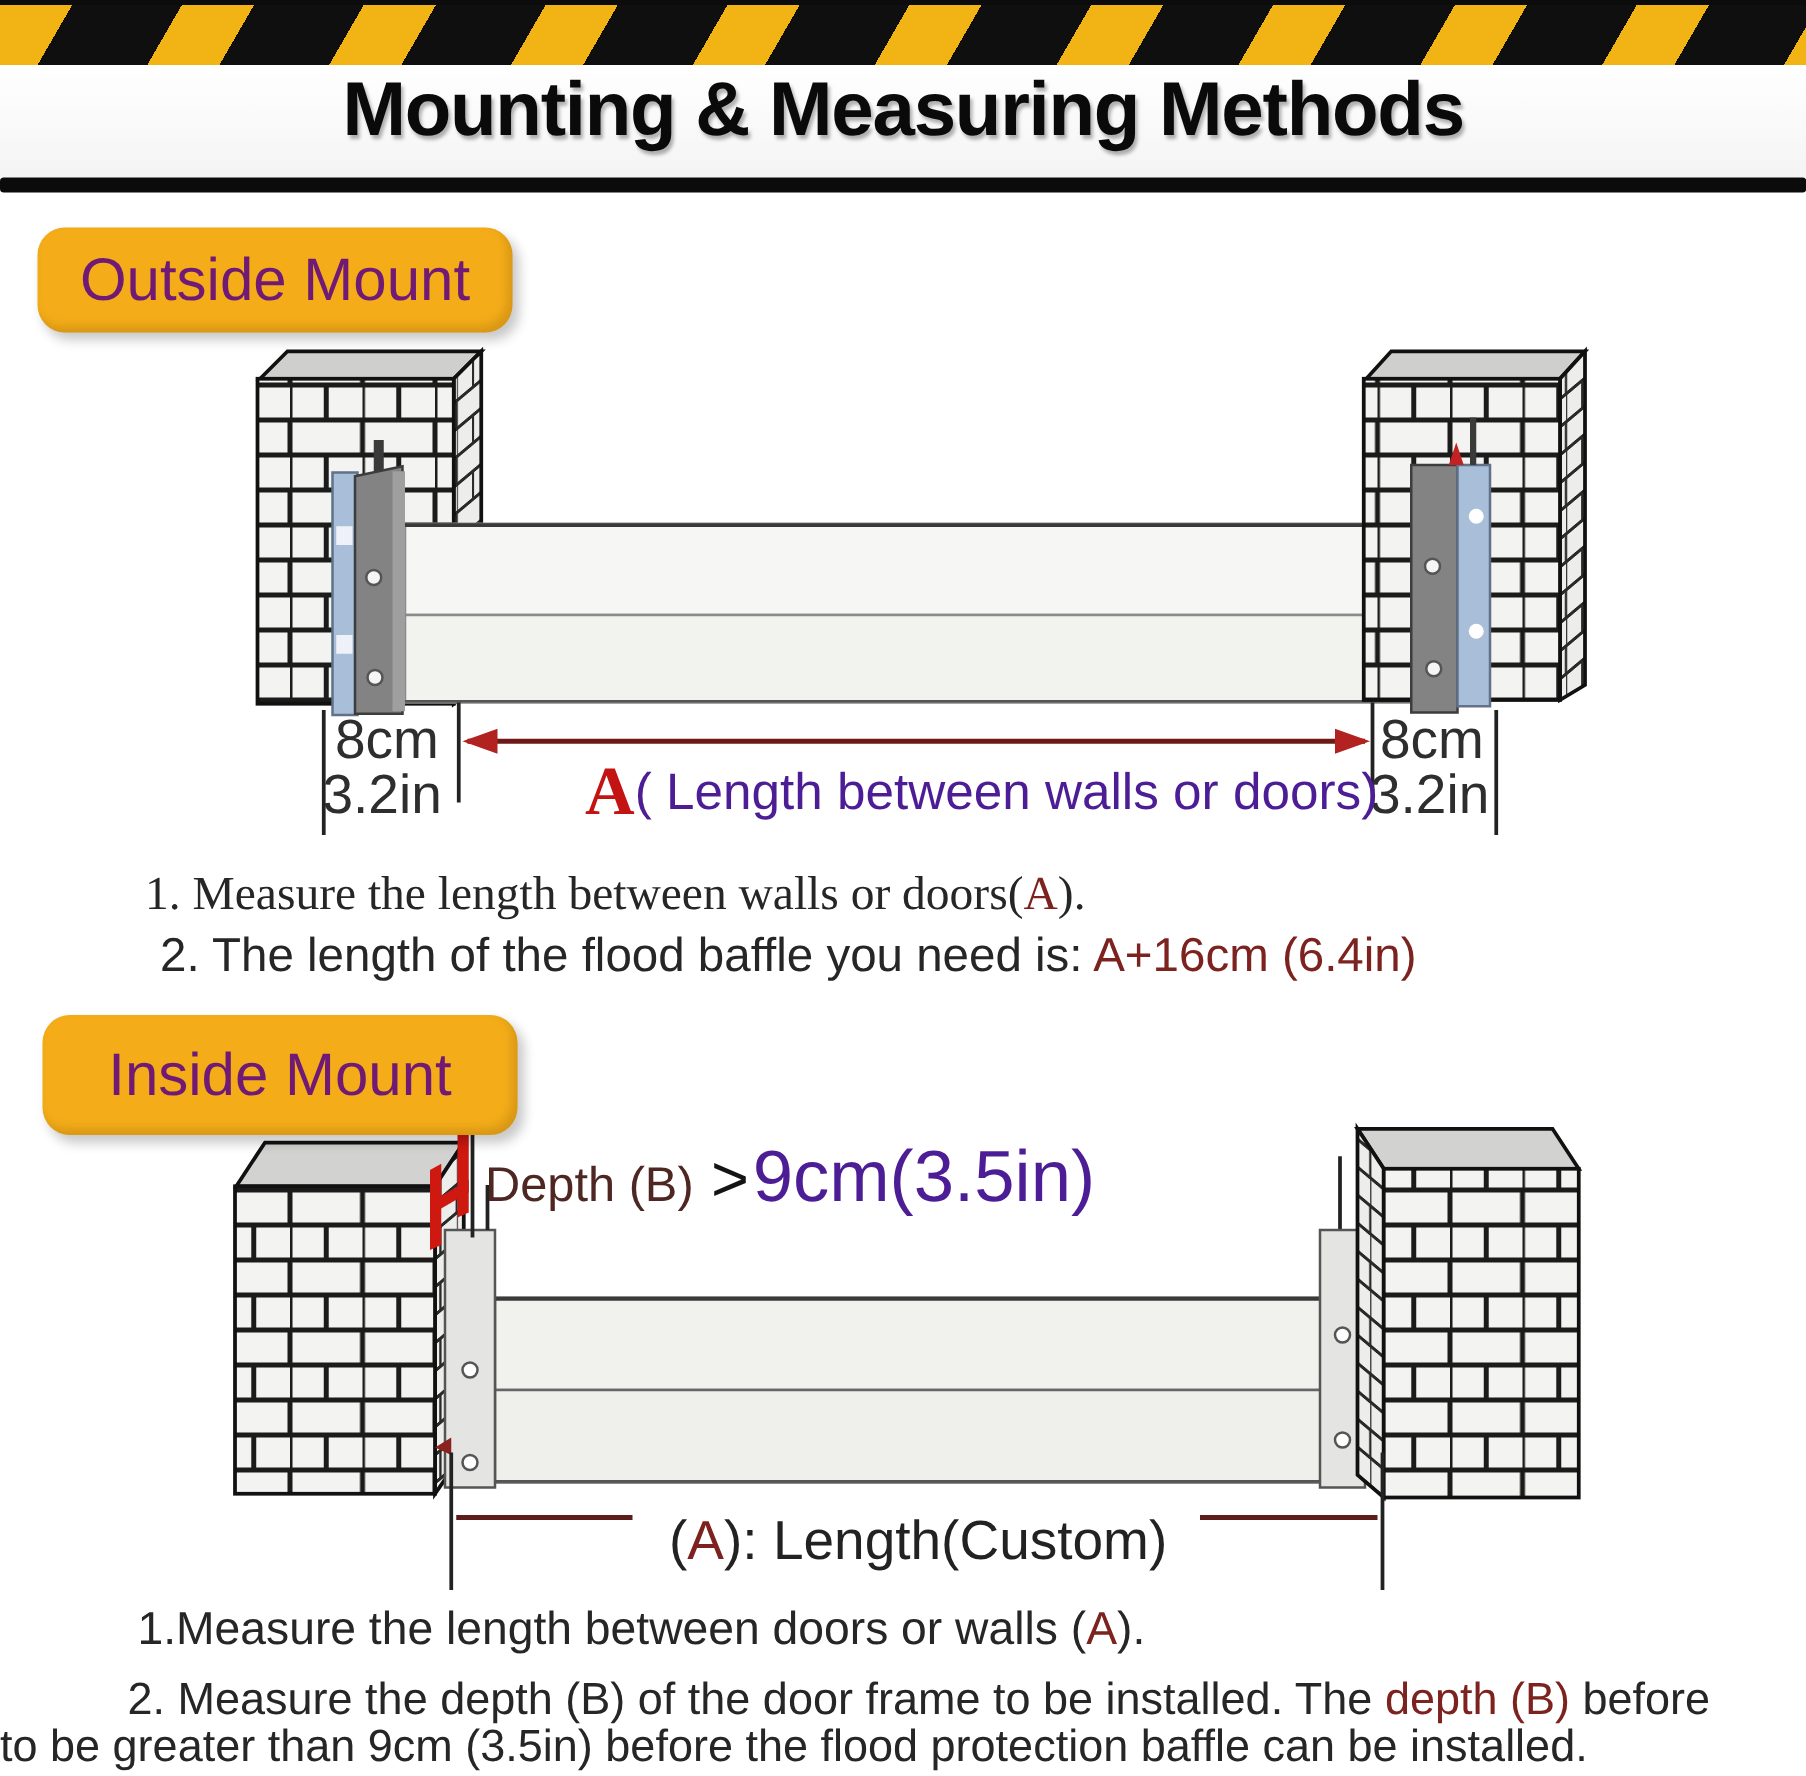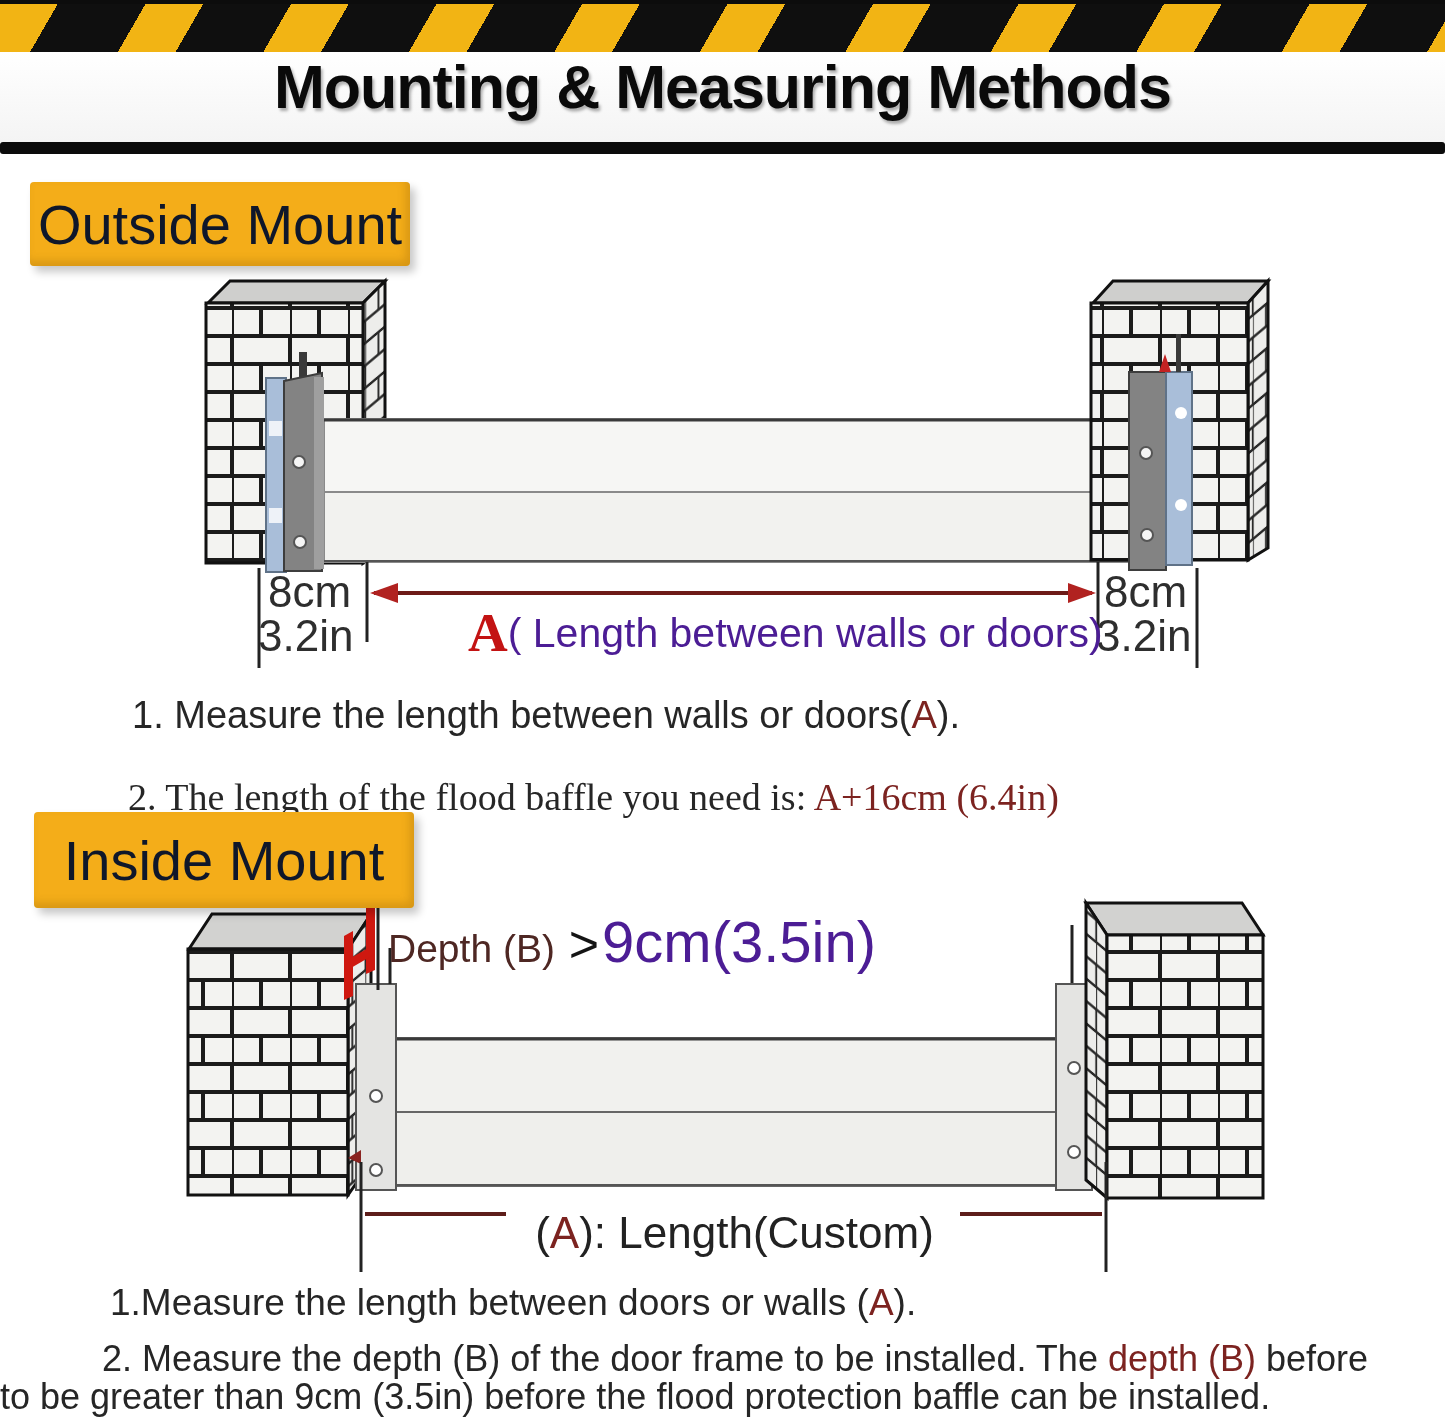--- a/index.html
+++ b/index.html
@@ -18,22 +18,22 @@
     background:linear-gradient(#ffffff,#f4f4f4);
     display:flex;align-items:flex-start;justify-content:center;
   }
   .page-title{
     font-size:61px;font-weight:bold;color:#0a0a0a;letter-spacing:-1px;
     text-shadow:2px 3px 3px rgba(0,0,0,0.30);white-space:nowrap;
   }
   .black-bar{position:absolute;left:0;top:142px;width:1445px;height:12px;background:#0b0b0b;border-radius:3px;}
   
   .badge{
-    position:absolute;background:#f4ad19;border-radius:4px;color:#0f172a;
-    display:flex;align-items:center;justify-content:center;font-size:56px;white-space:nowrap;
+    position:absolute;background:#f4ad19;border-radius:22px;color:#701a75;
+    display:flex;align-items:center;justify-content:center;font-size:48px;white-space:nowrap;
     box-shadow:5px 6px 9px rgba(0,0,0,0.22), inset -4px -5px 8px rgba(150,100,10,0.30);
   }
   .badge-outside{left:30px;top:182px;width:380px;height:84px;}
   .badge-inside{left:34px;top:812px;width:380px;height:96px;}
   
   .diagram-layer{position:absolute;left:0;top:0;width:1445px;height:1421px;}
   
   .dim-num{position:absolute;font-size:44px;color:#2e2e2e;white-space:nowrap;line-height:1;}
   .dim-left-cm{left:268px;top:570px;}
   .dim-left-in{left:258px;top:614px;}
@@ -47,22 +47,22 @@
   .span-label-out .rest{font-size:41px;color:#4c1d95;}
   .depth-label{position:absolute;left:388px;top:908px;white-space:nowrap;}
   .depth-label .depth-name{font-size:39px;color:#4e2723;}
   .depth-label .depth-gt{font-size:52px;color:#141414;font-weight:300;padding:0 3px;}
   .depth-label .depth-val{font-size:58px;color:#4c1d95;}
   .span-label-in{position:absolute;left:0;top:1208px;width:1445px;text-align:center;font-size:44px;color:#222;white-space:nowrap;padding-left:12px;}
   .span-label-in .a-mid{color:#7c2320;}
   
   .instr{position:absolute;font-size:38px;color:#262626;white-space:nowrap;line-height:1.05;}
   .instr .hl{color:#7c2320;}
-  .out-instr-1{left:132px;top:696px;}
-  .out-instr-2{left:128px;top:778px;font-family:Liberation Serif, serif;}
+  .out-instr-1{left:116px;top:696px;font-family:Liberation Serif, serif;}
+  .out-instr-2{left:128px;top:746px;}
   .in-instr-1{left:98px;top:1284px;font-size:37px;margin-left:12px;}
   .in-instr-2{left:102px;top:1340px;font-size:36px;}
   .in-instr-2b{left:0;top:1378px;width:1167px;text-align:center;font-size:36px;}
 </style>
 </head>
 <body>
 
 <div class="stripe-band"></div>
 <div class="title-band">
   <div class="page-title">Mounting &amp; Measuring Methods</div>

